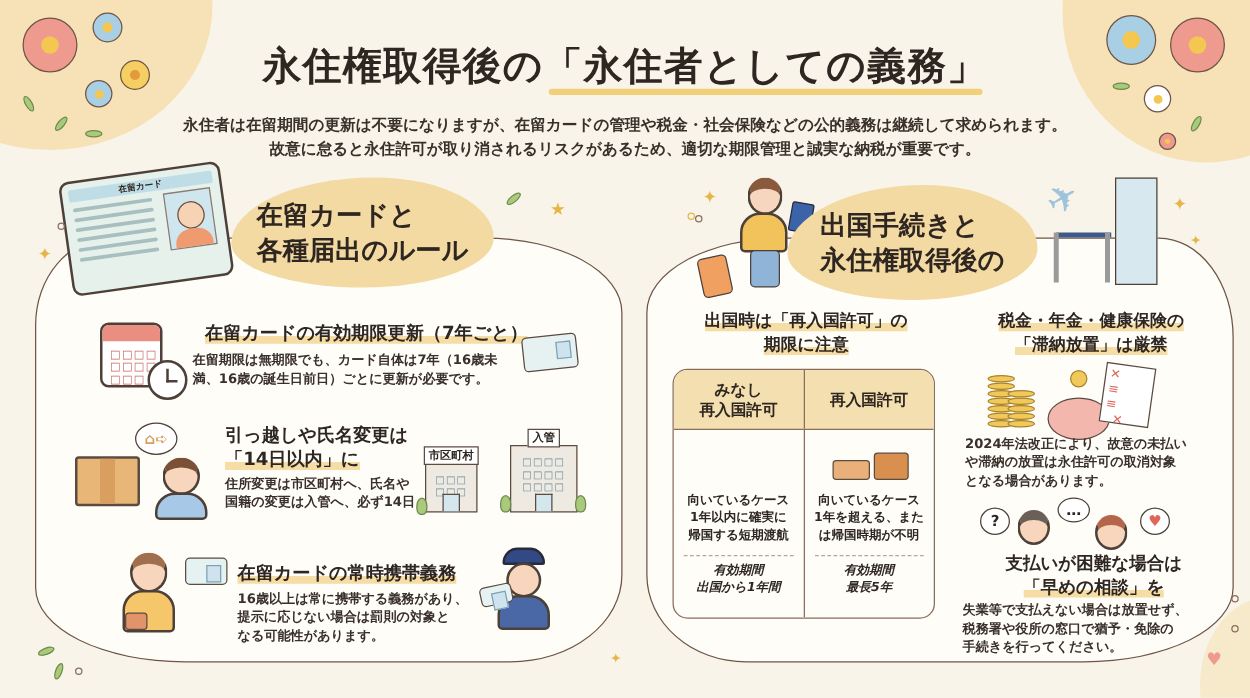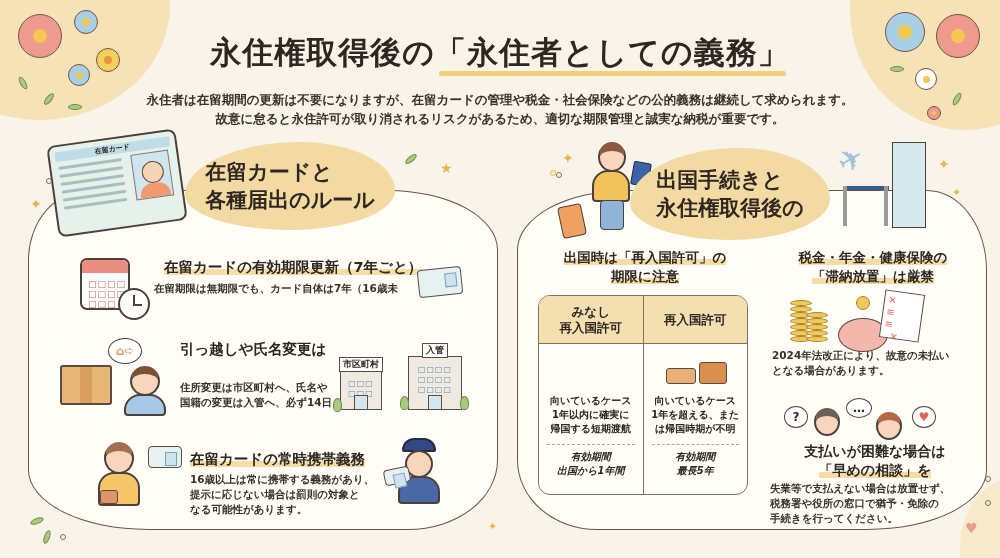--- a/index.html
+++ b/index.html
@@ -161,29 +161,31 @@
   </div>
 </div>
 
 <div class="icon cal">
     <div class="grid">□□□□<br>□□□□<br>□□□</div>
   </div>
 <div class="icon clock"></div>
 <div class="item-title" style="left:164px;top:258px;"><span class="mk">在留カードの有効期限更新（7年ごと）</span></div>
 <div class="item-text" style="left:154px;top:281px;">
   <div>在留期限は無期限でも、カード自体は7年（16歳未</div>
+  <div>満、16歳の誕生日前日）ごとに更新が必要です。</div>
 </div>
 <div class="icon mini-card" style="left:418px;top:268px;transform:rotate(-6deg);"></div>
 
 <div class="icon box"></div>
 <div class="icon bubble" style="left:108px;top:338px;width:34px;height:26px;color:#d99f5f;">⌂➪</div>
 <div class="icon person hair-brown" style="left:130px;top:366px;width:30px;height:30px;"></div>
 <div class="icon shirt" style="left:124px;top:394px;width:42px;height:22px;background:#a7c8e6;"></div>
 <div class="item-title" style="left:180px;top:340px;">
   <div>引っ越しや氏名変更は</div>
+  <div><span class="mk">「14日以内」に</span></div>
 </div>
 <div class="item-text" style="left:180px;top:380px;">
   <div>住所変更は市区町村へ、氏名や</div>
   <div>国籍の変更は入管へ、必ず14日</div>
 </div>
 <div class="icon bldg" style="left:340px;top:370px;width:42px;height:40px;">
   <div class="sign">市区町村</div>
   <div class="win">□□□<br>□□□</div>
     <div class="door"></div>
 </div>
@@ -290,20 +292,21 @@
     <div class="coin"></div>
     <div class="coin"></div>
     <div class="coin"></div>
     <div class="coin"></div>
 </div>
 <div class="icon" style="left:856px;top:296px;width:14px;height:14px;background:#f0c95a;border:1px solid #a9822c;border-radius:50%;"></div>
 <div class="icon pig"></div>
 <div class="icon doc">✕<br>≡<br>≡<br>&nbsp;&nbsp;✕</div>
 <div class="item-text" style="left:772px;top:348px;">
   <div>2024年法改正により、故意の未払い</div>
+  <div>や滞納の放置は永住許可の取消対象</div>
   <div>となる場合があります。</div>
 </div>
 
 <div class="icon bubble" style="left:784px;top:406px;width:24px;height:22px;">?</div>
 <div class="icon person" style="left:814px;top:408px;width:26px;height:28px;border-top:8px solid #6a6058;"></div>
 <div class="icon bubble" style="left:846px;top:398px;width:26px;height:20px;">…</div>
 <div class="icon person" style="left:876px;top:412px;width:26px;height:28px;border-top:8px solid #b5664a;"></div>
 <div class="icon bubble" style="left:912px;top:406px;width:24px;height:22px;color:#e0665a;">♥</div>
 <div class="item-title" style="left:770px;top:442px;width:210px;text-align:center;font-size:14px;">
   <div>支払いが困難な場合は</div>

